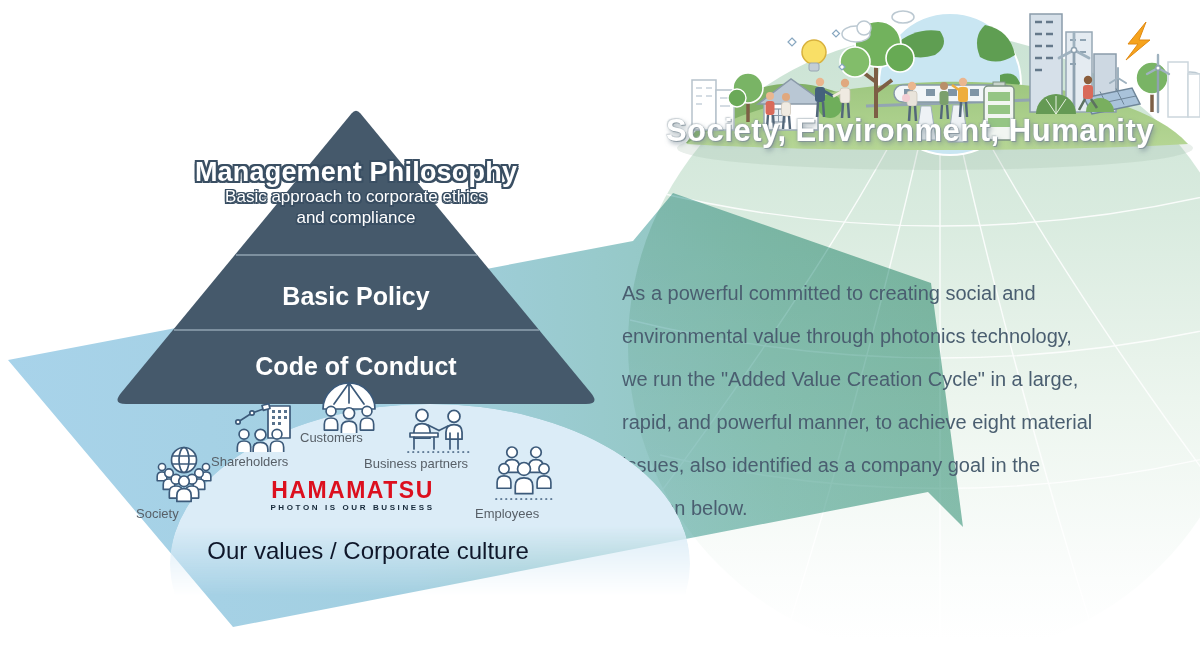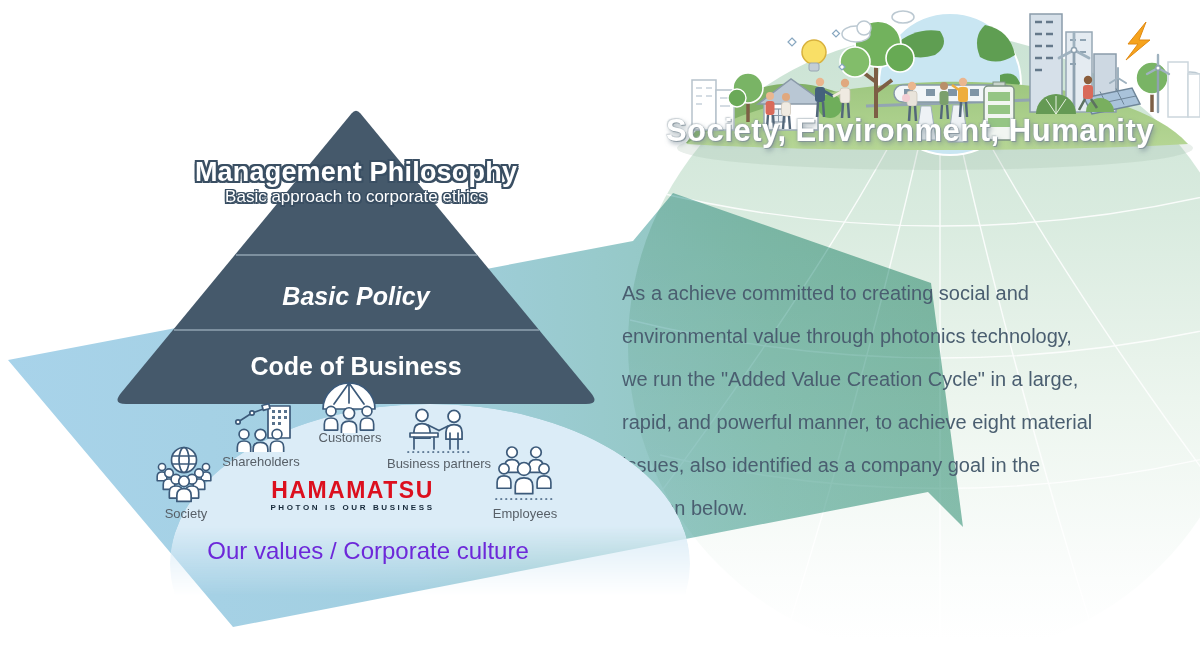--- a/index.html
+++ b/index.html
@@ -20,38 +20,38 @@
 
   
   #pyramid-group{left:0;top:0;z-index:5;width:1200px;height:603px;}
   .pyr-text{position:absolute;left:106px;width:500px;text-align:center;color:#fff;}
   .pyr-title{top:157px;font-size:27px;font-weight:bold;letter-spacing:.2px;
     text-shadow:-2px -2px 0 #3a4f63,2px -2px 0 #3a4f63,-2px 2px 0 #3a4f63,2px 2px 0 #3a4f63,
                 -2px 0 0 #3a4f63,2px 0 0 #3a4f63,0 -2px 0 #3a4f63,0 2px 0 #3a4f63;}
   .pyr-sub{top:186px;font-size:17px;line-height:21px;
     text-shadow:-1.5px -1.5px 0 #3a4f63,1.5px -1.5px 0 #3a4f63,-1.5px 1.5px 0 #3a4f63,1.5px 1.5px 0 #3a4f63,
                 -1.5px 0 0 #3a4f63,1.5px 0 0 #3a4f63,0 -1.5px 0 #3a4f63,0 1.5px 0 #3a4f63;}
-  .pyr-tier2{top:282px;font-size:25px;font-weight:bold;font-style:italic;}
+  .pyr-tier2{top:282px;font-size:25px;font-weight:bold;}
   .pyr-tier3{top:352px;font-size:25px;font-weight:bold;}
 
   
   #foundation{left:0;top:0;z-index:6;width:1200px;height:653px;}
   #foundation-dome{left:170px;top:404px;width:520px;height:320px;border-radius:50%;
     background:var(--c-foundation-dome-blue,#dbecf7);
     -webkit-mask-image:linear-gradient(180deg,#000 38%,rgba(0,0,0,0) 60%);
     mask-image:linear-gradient(180deg,#000 38%,rgba(0,0,0,0) 60%);}
-  .stk-label{position:absolute;text-align:center;font-size:13px;line-height:14px;color:#575f67;}
+  .stk-label{position:absolute;text-align:left;font-size:13px;line-height:14px;color:#575f67;}
   .stk-icon .ln{fill:none;stroke:#3c5a7a;stroke-width:1.7;stroke-linecap:round;stroke-linejoin:round;}
   .stk-icon .fl{fill:#ffffff;stroke:#3c5a7a;stroke-width:1.7;stroke-linejoin:round;}
   .stk-icon .sld{fill:#3c5a7a;stroke:none;}
   .stk-icon use{fill:#ffffff;stroke:#3c5a7a;stroke-linejoin:round;stroke-linecap:round;}
   #logo-block{left:250px;top:478px;width:205px;text-align:center;}
   #logo-wordmark{font-size:23px;font-weight:bold;letter-spacing:1.5px;color:var(--c-logo-red,#dc0f1e);line-height:24px;}
   #logo-tagline{font-size:8px;font-weight:bold;letter-spacing:2.6px;color:var(--c-logo-tagline-navy,#16293a);margin-top:1px;}
-  #values-caption{left:168px;top:537px;width:400px;text-align:center;font-size:24px;color:#6d28d9;}
+  #values-caption{left:168px;top:537px;width:400px;text-align:center;font-size:24px;color:#0f172a;}
 </style>
 </head>
 <body>
 
 <div id="canvas">
 
   <svg width="0" height="0" style="position:absolute" aria-hidden="true">
     <defs>
       <g id="psn">
         <circle cx="0" cy="-9.5" r="3.4"></circle>
@@ -261,40 +261,41 @@
           <stop offset="0.42" stop-color="#a2cfe0"></stop>
         <stop offset="0.62" stop-color="#98cacc"></stop>
           <stop offset="0.8" stop-color="#8fc5bb"></stop>
         <stop offset="1" stop-color="#89c0b0"></stop>
       </linearGradient>
     </defs>
     <path d="M 8 360 L 633 241 L 673 193 L 931 283 L 963 527 L 928 492 L 233 627 Z" fill="url(#arrowGrad)"></path>
   </svg>
 
   <div id="description" class="abs">
-    <div class="desc-line">As a achieve committed to creating social and</div>
+    <div class="desc-line">As a powerful committed to creating social and</div>
     <div class="desc-line">environmental value through photonics technology,</div>
     <div class="desc-line">we run the "Added Value Creation Cycle" in a large,</div>
     <div class="desc-line">rapid, and powerful manner, to achieve eight material</div>
     <div class="desc-line">issues, also identified as a company goal in the</div>
     <div class="desc-line">section below.</div>
   </div>
 
   <div id="pyramid-group" class="abs">
     <svg class="abs" width="1200" height="653" viewBox="0 0 1200 653" style="left:0;top:0">
       <path d="M 126 404 L 586 404 Q 600 404 591 393 L 360.5 113.4 Q 356 108 351.5 113.4 L 121 393 Q 112 404 126 404 Z" fill="#45596b"></path>
       <line x1="236" y1="255" x2="477" y2="255" stroke="#90a3b1" stroke-width="1.3"></line>
       <line x1="174" y1="330" x2="539" y2="330" stroke="#90a3b1" stroke-width="1.3"></line>
     </svg>
     <div class="pyr-text pyr-title">Management Philosophy</div>
     <div class="pyr-text pyr-sub">
       <div>Basic approach to corporate ethics</div>
+      <div>and compliance</div>
     </div>
     <div class="pyr-text pyr-tier2">Basic Policy</div>
-    <div class="pyr-text pyr-tier3">Code of Business</div>
+    <div class="pyr-text pyr-tier3">Code of Conduct</div>
   </div>
 
   <div id="foundation" class="abs">
     <div id="foundation-dome" class="abs"></div>
 
     <svg class="abs stk-icon" style="left:155px;top:441px" width="60" height="64" viewBox="0 0 60 64">
       <circle class="fl" cx="29" cy="19" r="12.5"></circle>
       <ellipse class="ln" cx="29" cy="19" rx="5" ry="12.5" stroke-width="1.2"></ellipse>
       <path class="ln" d="M 18 15 H 40 M 18 23 H 40" stroke-width="1.2"></path>
       <use href="#psn" transform="translate(7 36) scale(1.05)" style="stroke-width:1.5"></use>

